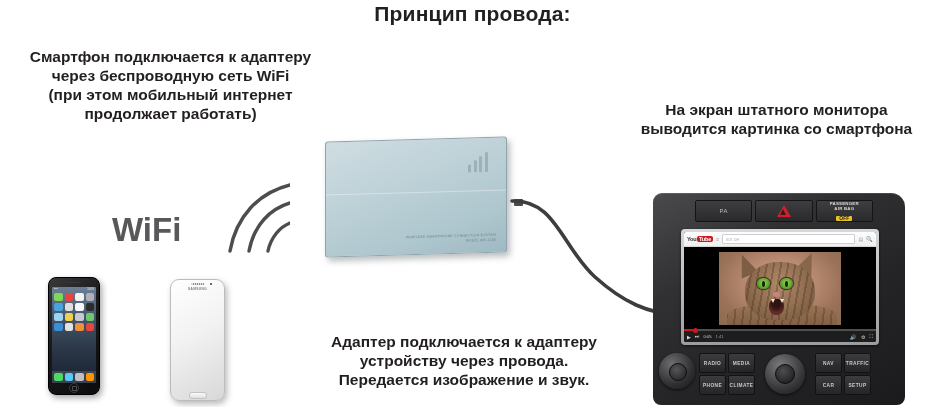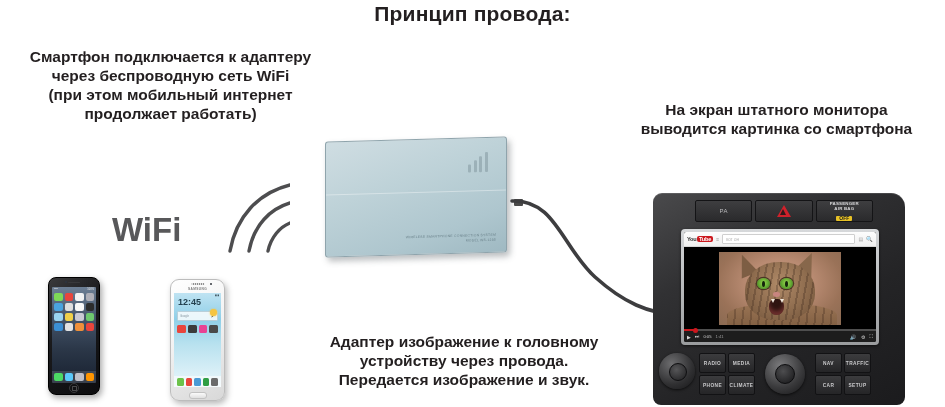--- a/index.html
+++ b/index.html
@@ -332,21 +332,21 @@
 <body>
 
 <div class="abs" id="page-title">Принцип провода:</div>
 
 <div class="abs callout" id="callout-left">Смартфон подключается к адаптеру
 через беспроводную сеть WiFi
 (при этом мобильный интернет
 продолжает работать)</div>
 <div class="abs callout" id="callout-right">На экран штатного монитора
 выводится картинка со смартфона</div>
-<div class="abs callout" id="callout-bottom">Адаптер изображение к головному
+<div class="abs callout" id="callout-bottom">Адаптер подключается к адаптеру
 устройству через провода.
 Передается изображение и звук.</div>
 
 <div class="abs" id="wifi-label">WiFi</div>
 <svg class="abs" id="wifi-arcs" viewBox="0 0 62 70">
   <path d="M62 2 C30 10 8 34 2 68" fill="none" stroke="#4d4d4f" stroke-width="3.4" stroke-linecap="round"></path>
   <path d="M62 20 C42 26 26 42 21 68" fill="none" stroke="#4d4d4f" stroke-width="3.4" stroke-linecap="round"></path>
   <path d="M62 40 C52 44 43 54 40 68" fill="none" stroke="#4d4d4f" stroke-width="3.4" stroke-linecap="round"></path>
 </svg>
 
@@ -500,39 +500,15 @@
     </div>
     <div id="ip-home"></div>
   </div>
 </div>
 
 <div class="phone" id="phone-samsung">
   <div id="sm-body">
     <div id="sm-speaker"></div>
     <div id="sm-cam"></div>
     <div id="sm-brand">SAMSUNG</div>
-    <div id="sm-screen">
-      <div id="sm-status">
-        <span>▮▮▮</span>
-      </div>
-      <div id="sm-clock">12:45</div>
-      <div id="sm-weather"></div>
-      <div id="sm-googlebar">
-        <span>Google</span>
-        <span>🎤</span>
-      </div>
-      <div id="sm-apps">
-          <i style="background: rgb(232, 69, 60);"></i>
-          <i style="background: rgb(59, 59, 59);"></i>
-          <i style="background: rgb(232, 67, 147);"></i>
-          <i style="background: rgb(74, 74, 74);"></i>
-        </div>
-      <div id="sm-dock">
-          <i style="background: rgb(108, 194, 74);"></i>
-          <i style="background: rgb(232, 69, 60);"></i>
-          <i style="background: rgb(74, 154, 212);"></i>
-          <i style="background: rgb(47, 158, 68);"></i>
-          <i style="background: rgb(107, 107, 107);"></i>
-        </div>
-    </div>
     <div id="sm-home"></div>
   </div>
 </div>
 
 </body></html>

